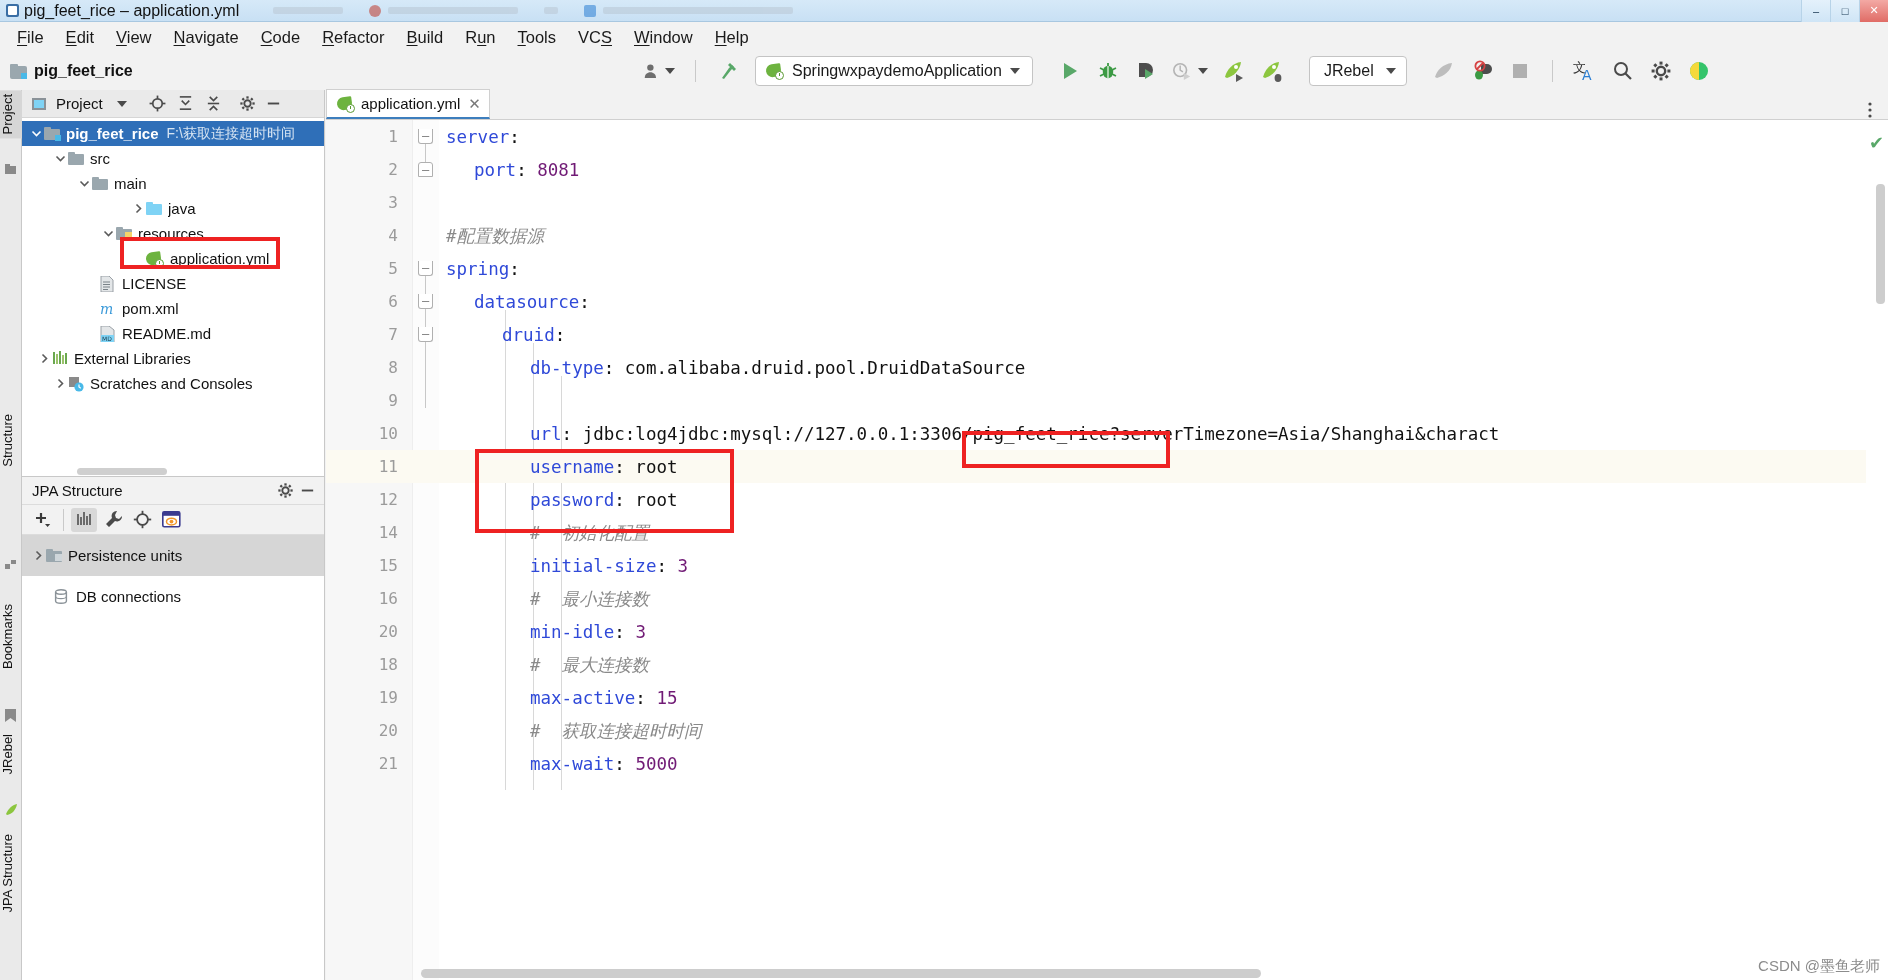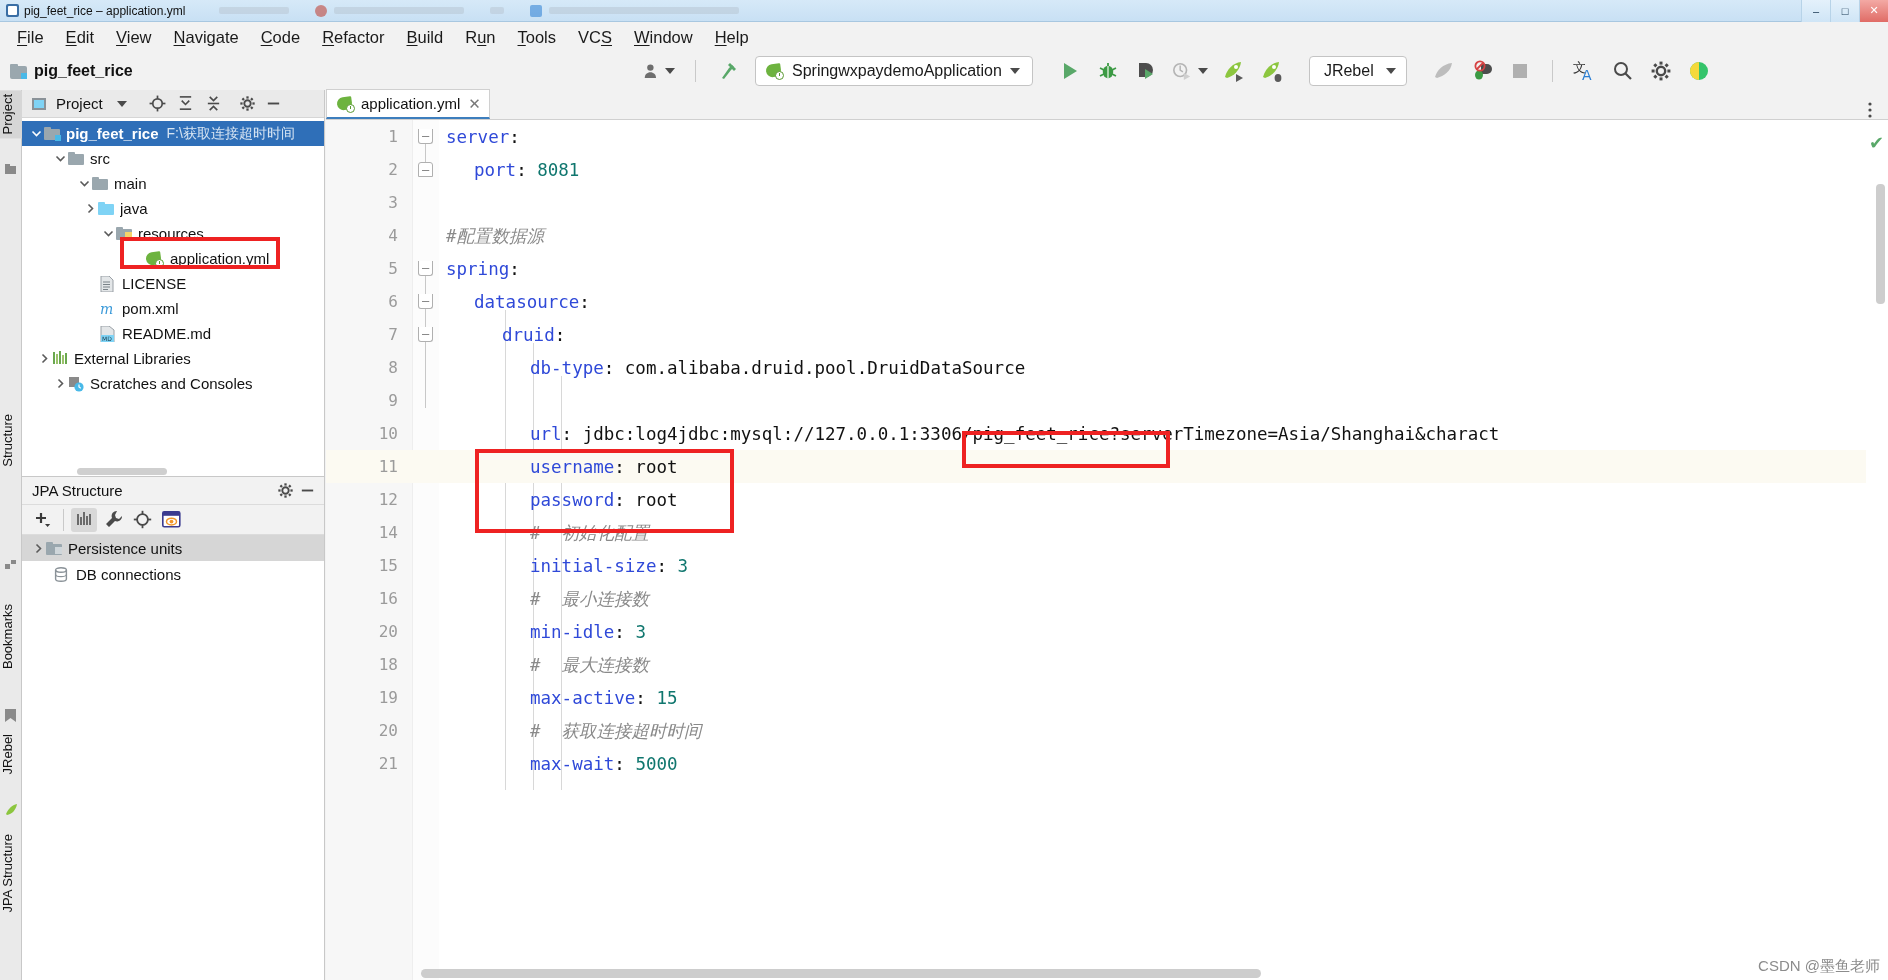--- a/index.html
+++ b/index.html
@@ -18,21 +18,21 @@
     display: flex; align-items: center;
   }
   .tb-icon {
     width: 13px; height: 13px; margin: 0 5px 0 6px;
     background: #3a6ea5; border-radius: 2px; position: relative; flex: none;
   }
   .tb-icon::after {
     content: ""; position: absolute; left: 2px; top: 2px; width: 9px; height: 9px;
     background: #fff; border-radius: 1px;
   }
-  .tb-title { font-size: 12px; color: #111; white-space: nowrap; }
+  .tb-title { font-size: 16px; color: #111; white-space: nowrap; }
   .tb-ghosts { display: flex; align-items: center; gap: 26px; margin-left: 34px; flex: 1; }
   .ghost-tab { display: flex; align-items: center; gap: 7px; opacity: .55; }
   .ghost-dot { width: 12px; height: 12px; border-radius: 50%; flex: none; }
   .ghost-sq { width: 12px; height: 12px; border-radius: 2px; flex: none; }
   .ghost-bar { height: 7px; border-radius: 2px; background: #b9c7d4; }
   .tb-winbtns { display: flex; align-items: stretch; height: 22px; }
   .winbtn {
     width: 29px; display: flex; align-items: center; justify-content: center;
     font-size: 11px; color: #12324d; border-left: 1px solid #b7d3e8;
     background: linear-gradient(#e4f1fb, #cfe5f6);
@@ -159,21 +159,21 @@
     padding: 0 6px 0 10px; border-bottom: 1px solid #dcdcdc;
   }
   .jpa-title { font-size: 15px; color: #111; flex: 1; }
   .jpa-toolbar {
     height: 30px; background: #f2f2f2; display: flex; align-items: center;
     padding-left: 8px; gap: 3px; border-bottom: 1px solid #dcdcdc;
   }
   .jt { width: 26px; height: 24px; display: flex; align-items: center; justify-content: center; }
   .jt.active { background: #d8d8d8; border-radius: 3px; }
   .jpa-row {
-    display: flex; align-items: center; height: 26px; padding-left: 8px; font-size: 15px; color: #111;
+    display: flex; align-items: center; height: 41px; padding-left: 8px; font-size: 15px; color: #111;
   }
   .jpa-row.sel { background: #d6d6d6; }
 
   
   .editor { position: absolute; left: 326px; top: 90px; right: 0; bottom: 0; background: #fff; }
   .tabbar {
     height: 30px; background: #f2f2f2; display: flex; align-items: flex-end;
     border-bottom: 1px solid #d0d0d0;
   }
   .etab {
@@ -197,21 +197,21 @@
   }
   .code-lines { position: absolute; left: 0; top: 0; right: 0; }
   .cline { position: relative; height: 33px; display: flex; align-items: center; }
   .cline.hl { background: #fcfaf2; }
   .lnum {
     position: absolute; left: 0; width: 72px; text-align: right;
     color: #9b9b9b; font-size: 16px;
   }
   .ctext { position: absolute; left: 120px; white-space: pre; color: #111; }
   .k { color: #2f49d8; }
-  .num { color: #0f766e; }
+  .num { color: #701a75; }
   .cm { color: #8a8a8a; font-style: italic; }
   .fold {
     position: absolute; left: 92px; width: 15px; height: 15px; top: 9px;
     border: 1px solid #b0b0b0; background: #fff; color: #777; font-size: 12px;
     display: flex; align-items: center; justify-content: center; line-height: 1;
   }
   .fold.sh { border-radius: 0 0 3px 3px; border-top: none; }
   .fold.st { border-radius: 3px 3px 0 0; }
   .fold-line {
     position: absolute; left: 99px; width: 1px; background: #c8c8c8;
@@ -545,21 +545,21 @@
               <path d="M1.5 3.5 L5.5 7.5 L9.5 3.5" stroke="#5a5a5a" stroke-width="1.6" fill="none"></path>
             </svg>
           </span>
         <span class="folder">
             <span class="tt"></span>
             <span class="bb"></span>
           </span>
         <span class="lbl">main</span>
       </div>
 
-      <div class="trow" style="padding-left:60px">
+      <div class="trow" style="padding-left:108px">
         <span class="chev">
             <svg width="11" height="11" viewBox="0 0 11 11">
               <path d="M3.5 1.5 L7.5 5.5 L3.5 9.5" stroke="#5a5a5a" stroke-width="1.6" fill="none"></path>
             </svg>
           </span>
         <span class="folder blue">
             <span class="tt"></span>
             <span class="bb"></span>
           </span>
         <span class="lbl">java</span>

